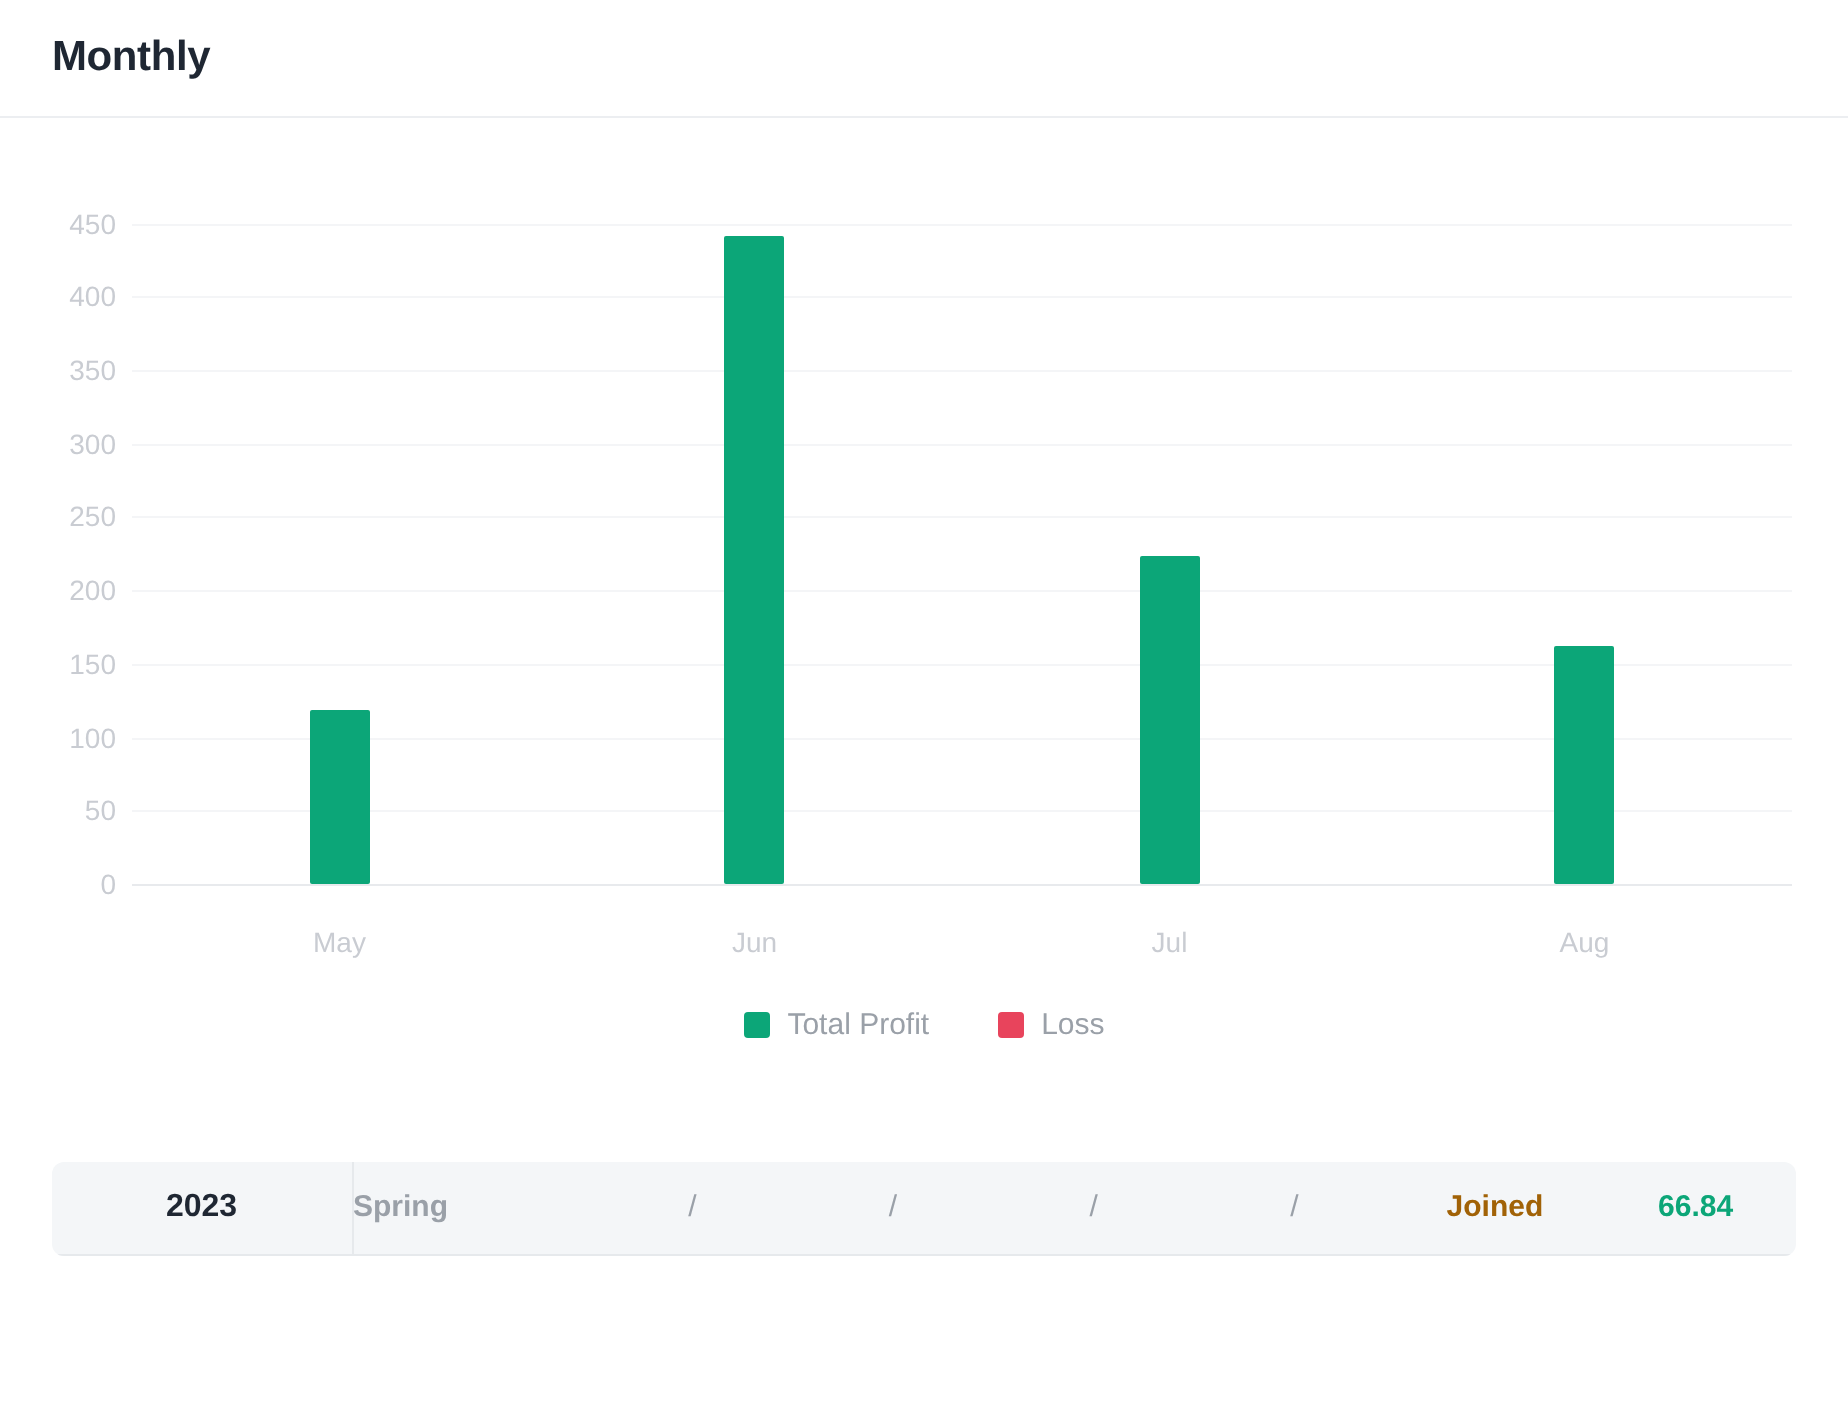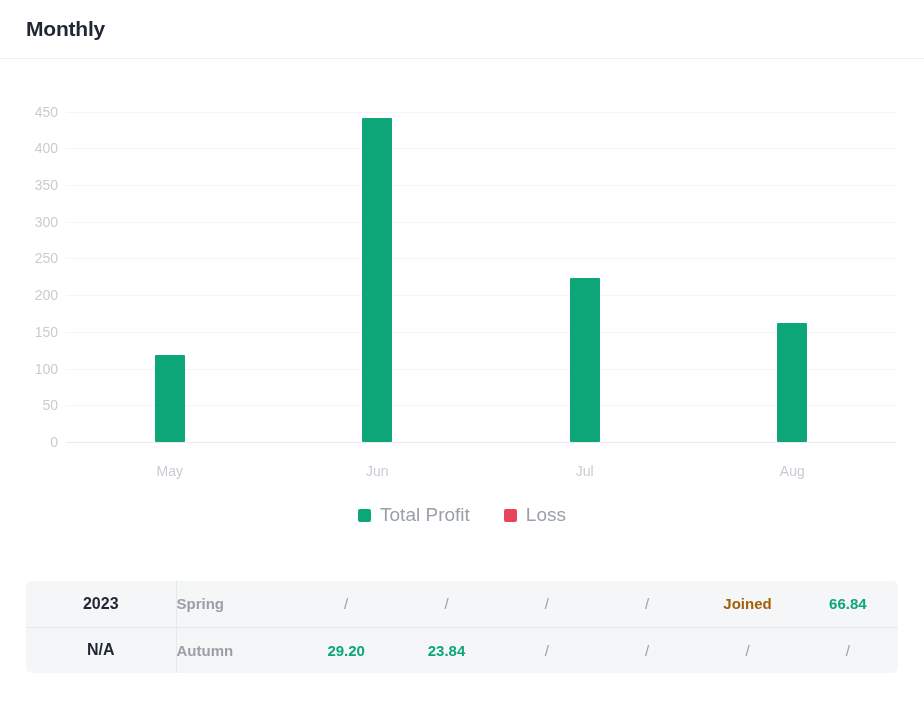--- a/index.html
+++ b/index.html
@@ -99,21 +99,21 @@
     display:flex;
     align-items:center;
     gap:9px;
   }
   .legend-swatch{
     width:13px; height:13px;
     border-radius:2px;
     display:block;
   }
   .legend-label{
-    font-size:19px;
+    font-size:15px;
     color:#9aa0a8;
   }
 
   
   .table-wrap{
     position:absolute;
     left:26px;
     top:581px;
     width:872px;
     background:#f4f6f8;
@@ -216,25 +216,15 @@
         <tr class="row-top">
           <td class="c-index">2023</td>
           <td class="c-season">Spring</td>
           <td class="c-val">/</td>
           <td class="c-val">/</td>
           <td class="c-val">/</td>
           <td class="c-val">/</td>
           <td class="c-val word">Joined</td>
           <td class="c-val num">66.84</td>
         </tr>
-        <tr class="row-bottom">
-          <td class="c-index">N/A</td>
-          <td class="c-season">Autumn</td>
-          <td class="c-val num">29.20</td>
-          <td class="c-val num">23.84</td>
-          <td class="c-val">/</td>
-          <td class="c-val">/</td>
-          <td class="c-val">/</td>
-          <td class="c-val">/</td>
-        </tr>
       </tbody>
   </table>
 </div>
 
 </body></html>

